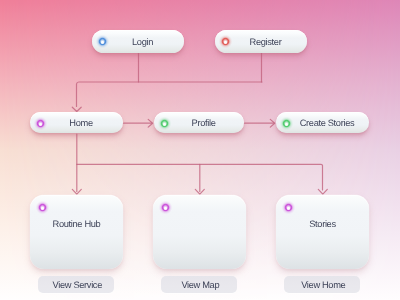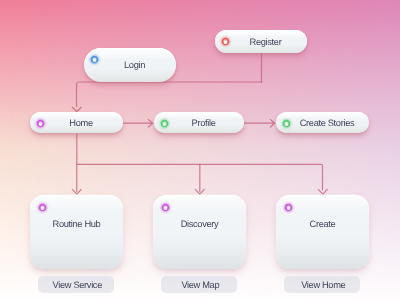--- a/index.html
+++ b/index.html
@@ -92,21 +92,21 @@
 
       <path d="M76.8,134 L76.8,191.5"></path>
       <path d="M76.8,164.4 L320.8,164.4 Q322.8,164.4 322.5,166.4 L322.5,190"></path>
       <path d="M199.8,164.4 L199.8,191.5"></path>
       <path d="M72.3,189.4 L76.8,194.2 L81.3,189.4"></path>
       <path d="M195.3,189.4 L199.8,194.2 L204.3,189.4"></path>
       <path d="M318.3,189.4 L322.8,194.2 L327.3,189.4"></path>
     </g>
   </svg>
 
-  <div class="pill" id="n-login" style="left:84px;top:30px;width:92px;height:34px;margin-top:18px;">
+  <div class="pill" id="n-login" style="left:92px;top:30px;width:92px;height:23px;">
     <span class="dot" style="--c: rgba(60,130,216,0.88); --c1: rgba(60,130,216,0.55); --c2: rgba(60,130,216,0.3); --cc: rgba(60,130,216,0.18); --cg: rgba(60,130,216,0.17); --cg2: rgba(60,130,216,0.06);"></span>
     <span class="lbl">Login</span>
   </div>
 
   <div class="pill" id="n-home" style="left:30px;top:111.9px;width:93px;height:21.5px;">
     <span class="dot" style="--c: rgba(198,63,214,0.88); --c1: rgba(198,63,214,0.55); --c2: rgba(198,63,214,0.3); --cc: rgba(198,63,214,0.18); --cg: rgba(198,63,214,0.17); --cg2: rgba(198,63,214,0.06);"></span>
     <span class="lbl">Home</span>
   </div>
 
   <div class="pill" id="n-register" style="left:215px;top:30px;width:92px;height:23px;">
@@ -125,22 +125,21 @@
   </div>
 
   <div class="card" style="left:30px;top:195.2px;width:93px;height:74.3px;">
     <span class="dot" style="--c: rgba(198,63,214,0.88); --c1: rgba(198,63,214,0.55); --c2: rgba(198,63,214,0.3); --cc: rgba(198,63,214,0.18); --cg: rgba(198,63,214,0.17); --cg2: rgba(198,63,214,0.06);"></span>
     <div class="ctitle">Routine Hub</div>
     <div class="btn">View Service</div>
   </div>
 
   <div class="card" style="left:153px;top:195.2px;width:93px;height:74.3px;">
     <span class="dot" style="--c: rgba(198,63,214,0.88); --c1: rgba(198,63,214,0.55); --c2: rgba(198,63,214,0.3); --cc: rgba(198,63,214,0.18); --cg: rgba(198,63,214,0.17); --cg2: rgba(198,63,214,0.06);"></span>
-    <div class="ctitle">Discovery</div>
     <div class="btn">View Map</div>
   </div>
 
   <div class="card" style="left:276px;top:195.2px;width:93px;height:74.3px;">
     <span class="dot" style="--c: rgba(198,63,214,0.88); --c1: rgba(198,63,214,0.55); --c2: rgba(198,63,214,0.3); --cc: rgba(198,63,214,0.18); --cg: rgba(198,63,214,0.17); --cg2: rgba(198,63,214,0.06);"></span>
-    <div class="ctitle">Create</div>
+    <div class="ctitle">Stories</div>
     <div class="btn">View Home</div>
   </div>
 </div>
 
 </body></html>

